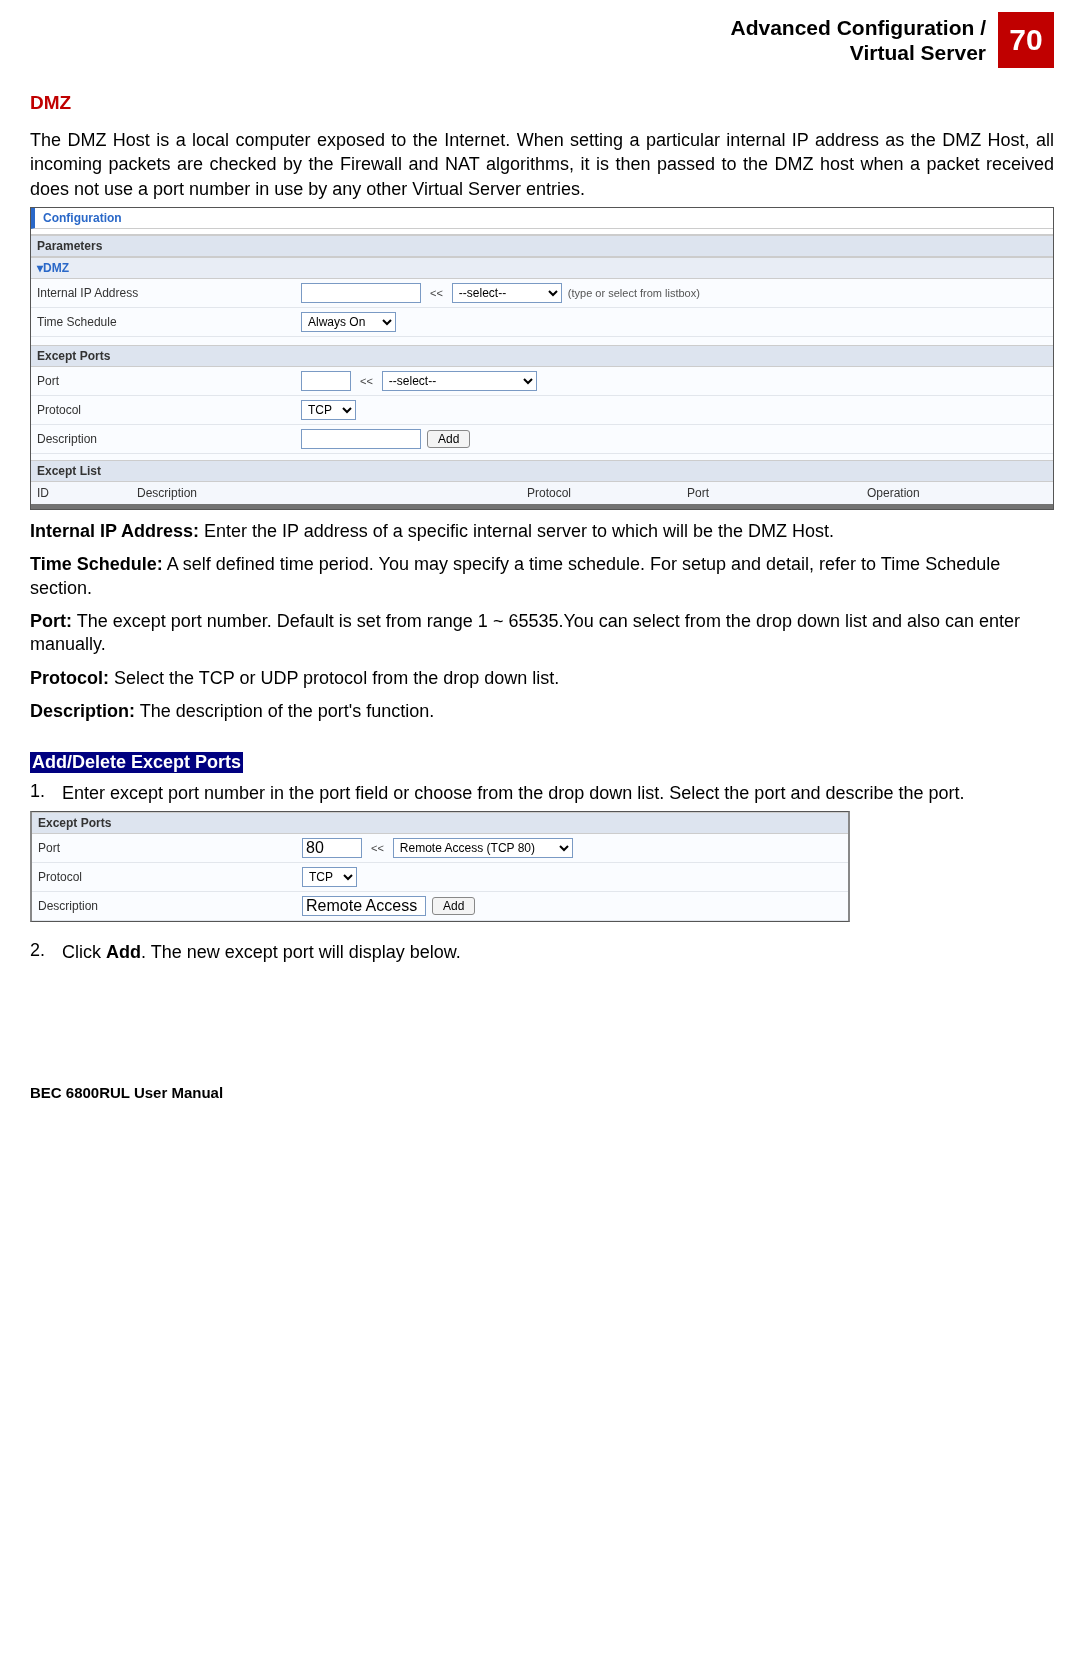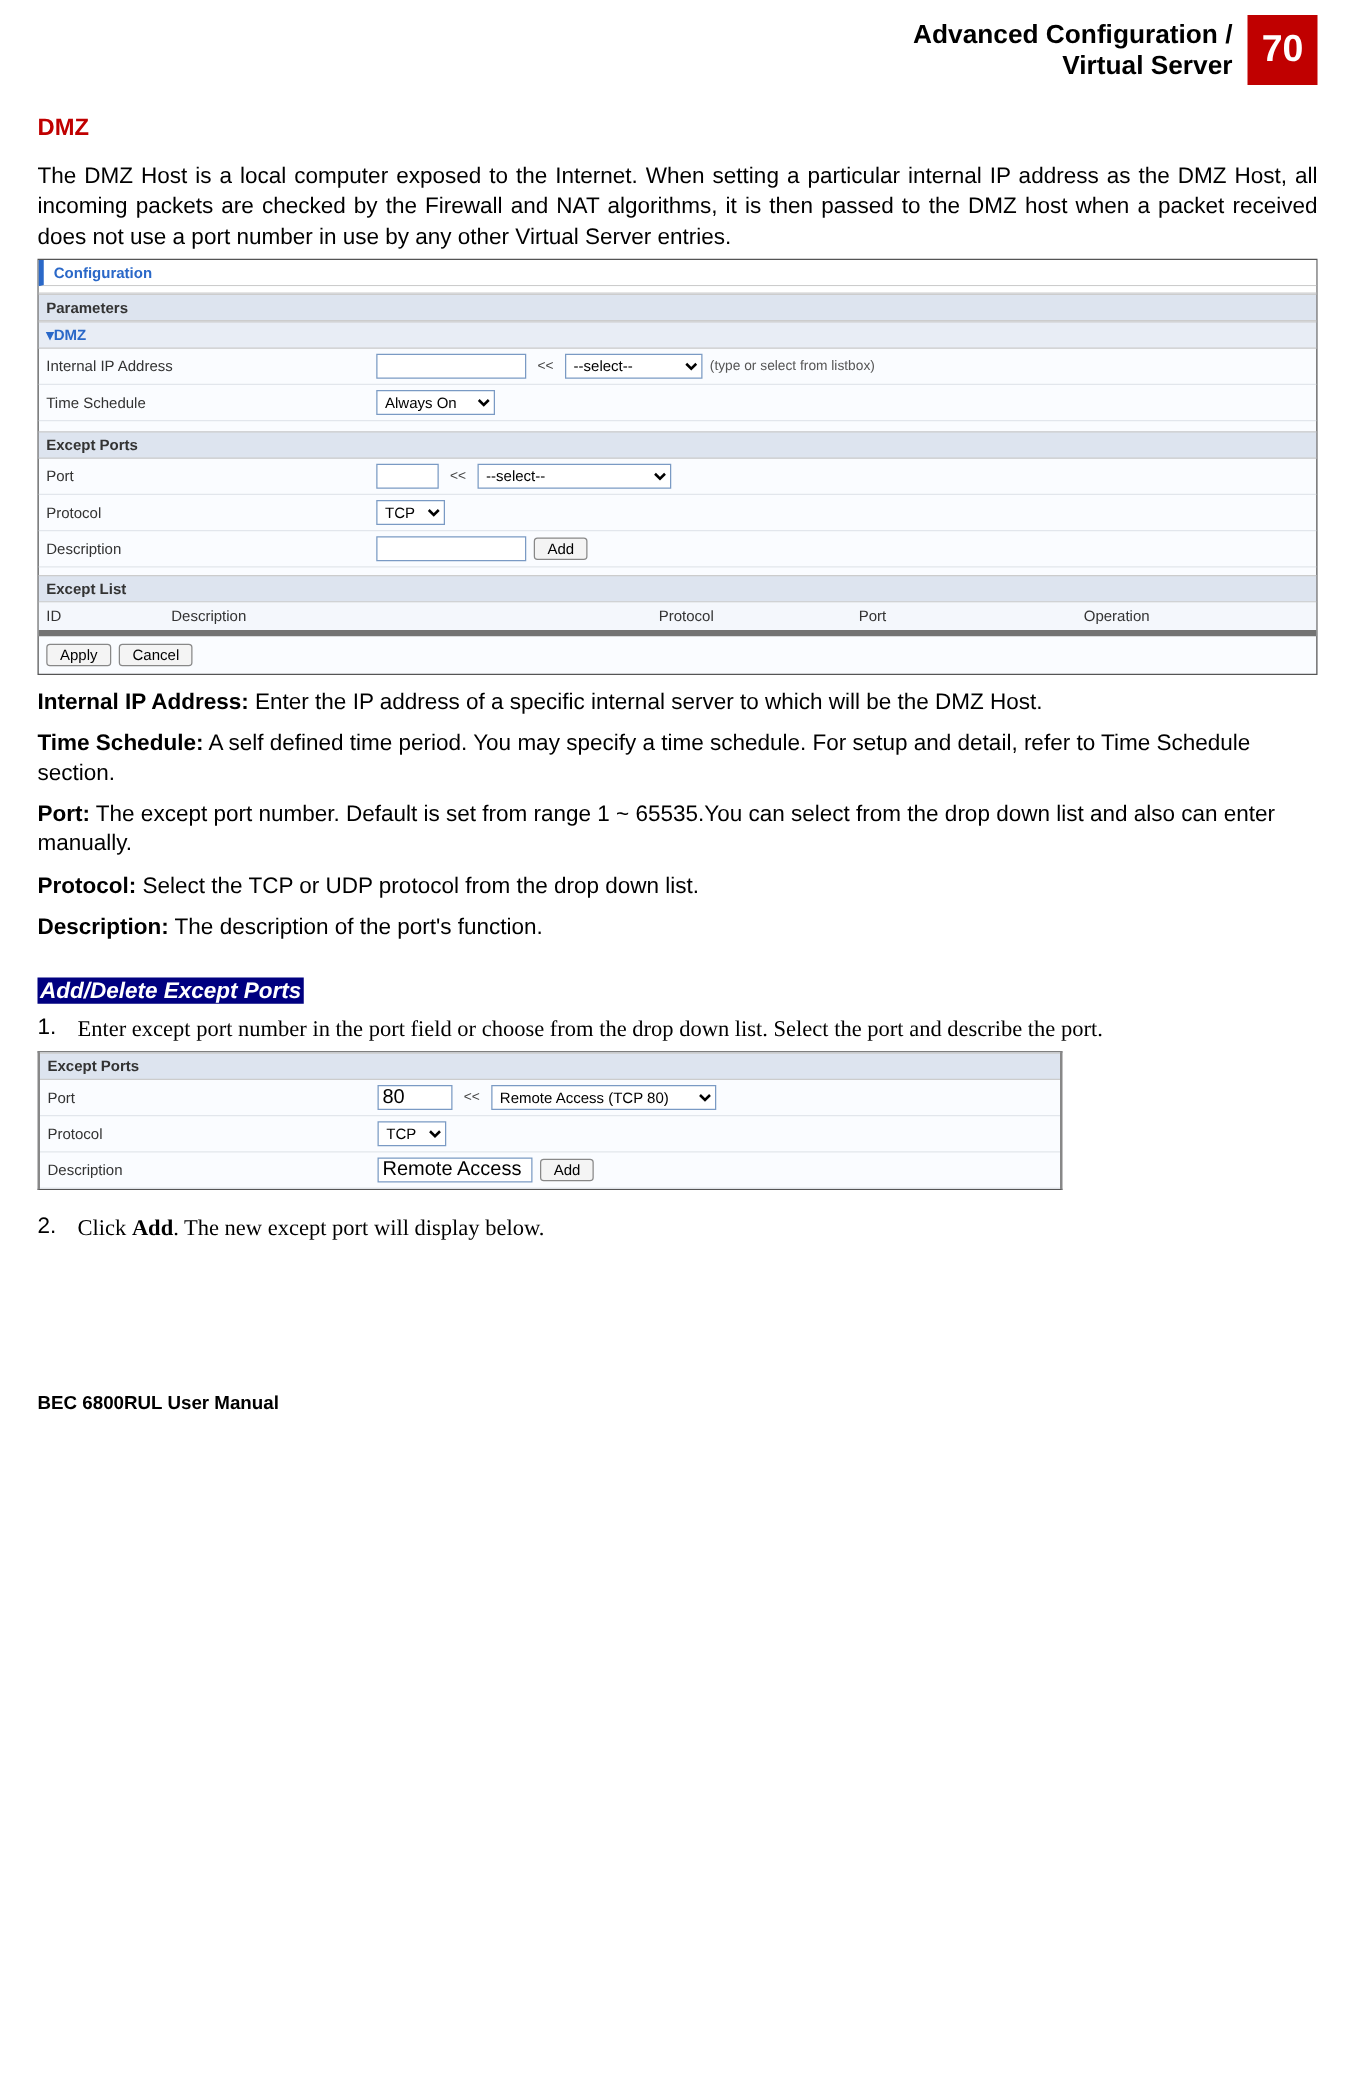--- a/index.html
+++ b/index.html
@@ -16,24 +16,24 @@
   .row { display: flex; align-items: center; border-bottom: 1px solid #e2e6ec; padding: 4px 6px; gap: 6px; }
   .row-label { width: 258px; flex: none; color: #333; }
   .inp { border: 1px solid #7a9ac4; padding: 1px 3px; font-size: 16px; height: 20px; background: #fff; }
   .sel { border: 1px solid #7a9ac4; font-size: 12px; height: 20px; background: #fff; padding: 0 2px; }
   .btn { border: 1px solid #888; background: #f4f4f4; font-size: 12px; padding: 1px 10px; border-radius: 3px; cursor: pointer; }
   .hint { color: #555; font-size: 11px; }
   .table-head { display: flex; padding: 4px 6px; border-bottom: 5px solid #737373; color: #333; background: #f4f7fc; }
   .btn-row { padding: 6px; display: flex; gap: 6px; }
   .field-desc { font-size: 18px; margin: 10px 0; line-height: 1.3; }
   .field-desc b { font-weight: bold; }
-  .sub-h { background: #000080; color: #fff; font-weight: bold; display: inline-block; padding: 0 2px; font-size: 18px; margin-top: 18px; font-style: italic; }
+  .sub-h { background: #000080; color: #fff; font-weight: bold; display: inline-block; padding: 0 2px; font-size: 18px; margin-top: 18px; }
   .step { font-size: 18px; margin: 8px 0 6px 0; display: flex; }
   .step .num { width: 32px; flex: none; }
-  .step .txt { flex: 1; line-height: 1.35; font-family: Liberation Serif, serif; }
+  .step .txt { flex: 1; line-height: 1.35; }
   .ui-box2 { border: 1px solid #555; border-left: 2px solid #888; border-right: 2px solid #888; margin: 6px 0 18px 0; background: #fafcff; font-size: 12px; color: #222; width: 820px; }
   .footer { font-weight: bold; font-size: 15px; margin-top: 120px; }
   .arrow { font-size: 11px; color: #444; padding: 0 3px; }
   select { appearance: auto; }
 </style>
 </head>
 <body>
 
 
 
@@ -87,24 +87,20 @@
   </div>
   <div style="height:6px;"></div>
   <div class="sec-bar dark">Except List</div>
   <div class="table-head">
     <div style="width:100px">ID</div>
     <div style="width:390px">Description</div>
     <div style="width:160px">Protocol</div>
     <div style="width:180px">Port</div>
     <div style="flex:1">Operation</div>
   </div>
-  <div class="btn-row">
-    <button class="btn">Apply</button>
-    <button class="btn">Cancel</button>
-  </div>
 </div>
 
 
 <p class="field-desc"><b>Internal IP Address:</b><span> Enter the IP address of a specific internal server to which will be the DMZ Host.</span></p>
 <p class="field-desc"><b>Time Schedule:</b><span> A self defined time period. You may specify a time schedule. For setup and detail, refer to Time Schedule section.</span></p>
 <p class="field-desc"><b>Port:</b><span> The except port number. Default is set from range 1 ~ 65535.You can select from the drop down list and also can enter manually.</span></p>
 <p class="field-desc"><b>Protocol:</b><span> Select the TCP or UDP protocol from the drop down list.</span></p>
 <p class="field-desc"><b>Description:</b><span> The description of the port's function.</span></p>
 
 <div class="sub-h">Add/Delete Except Ports</div>

